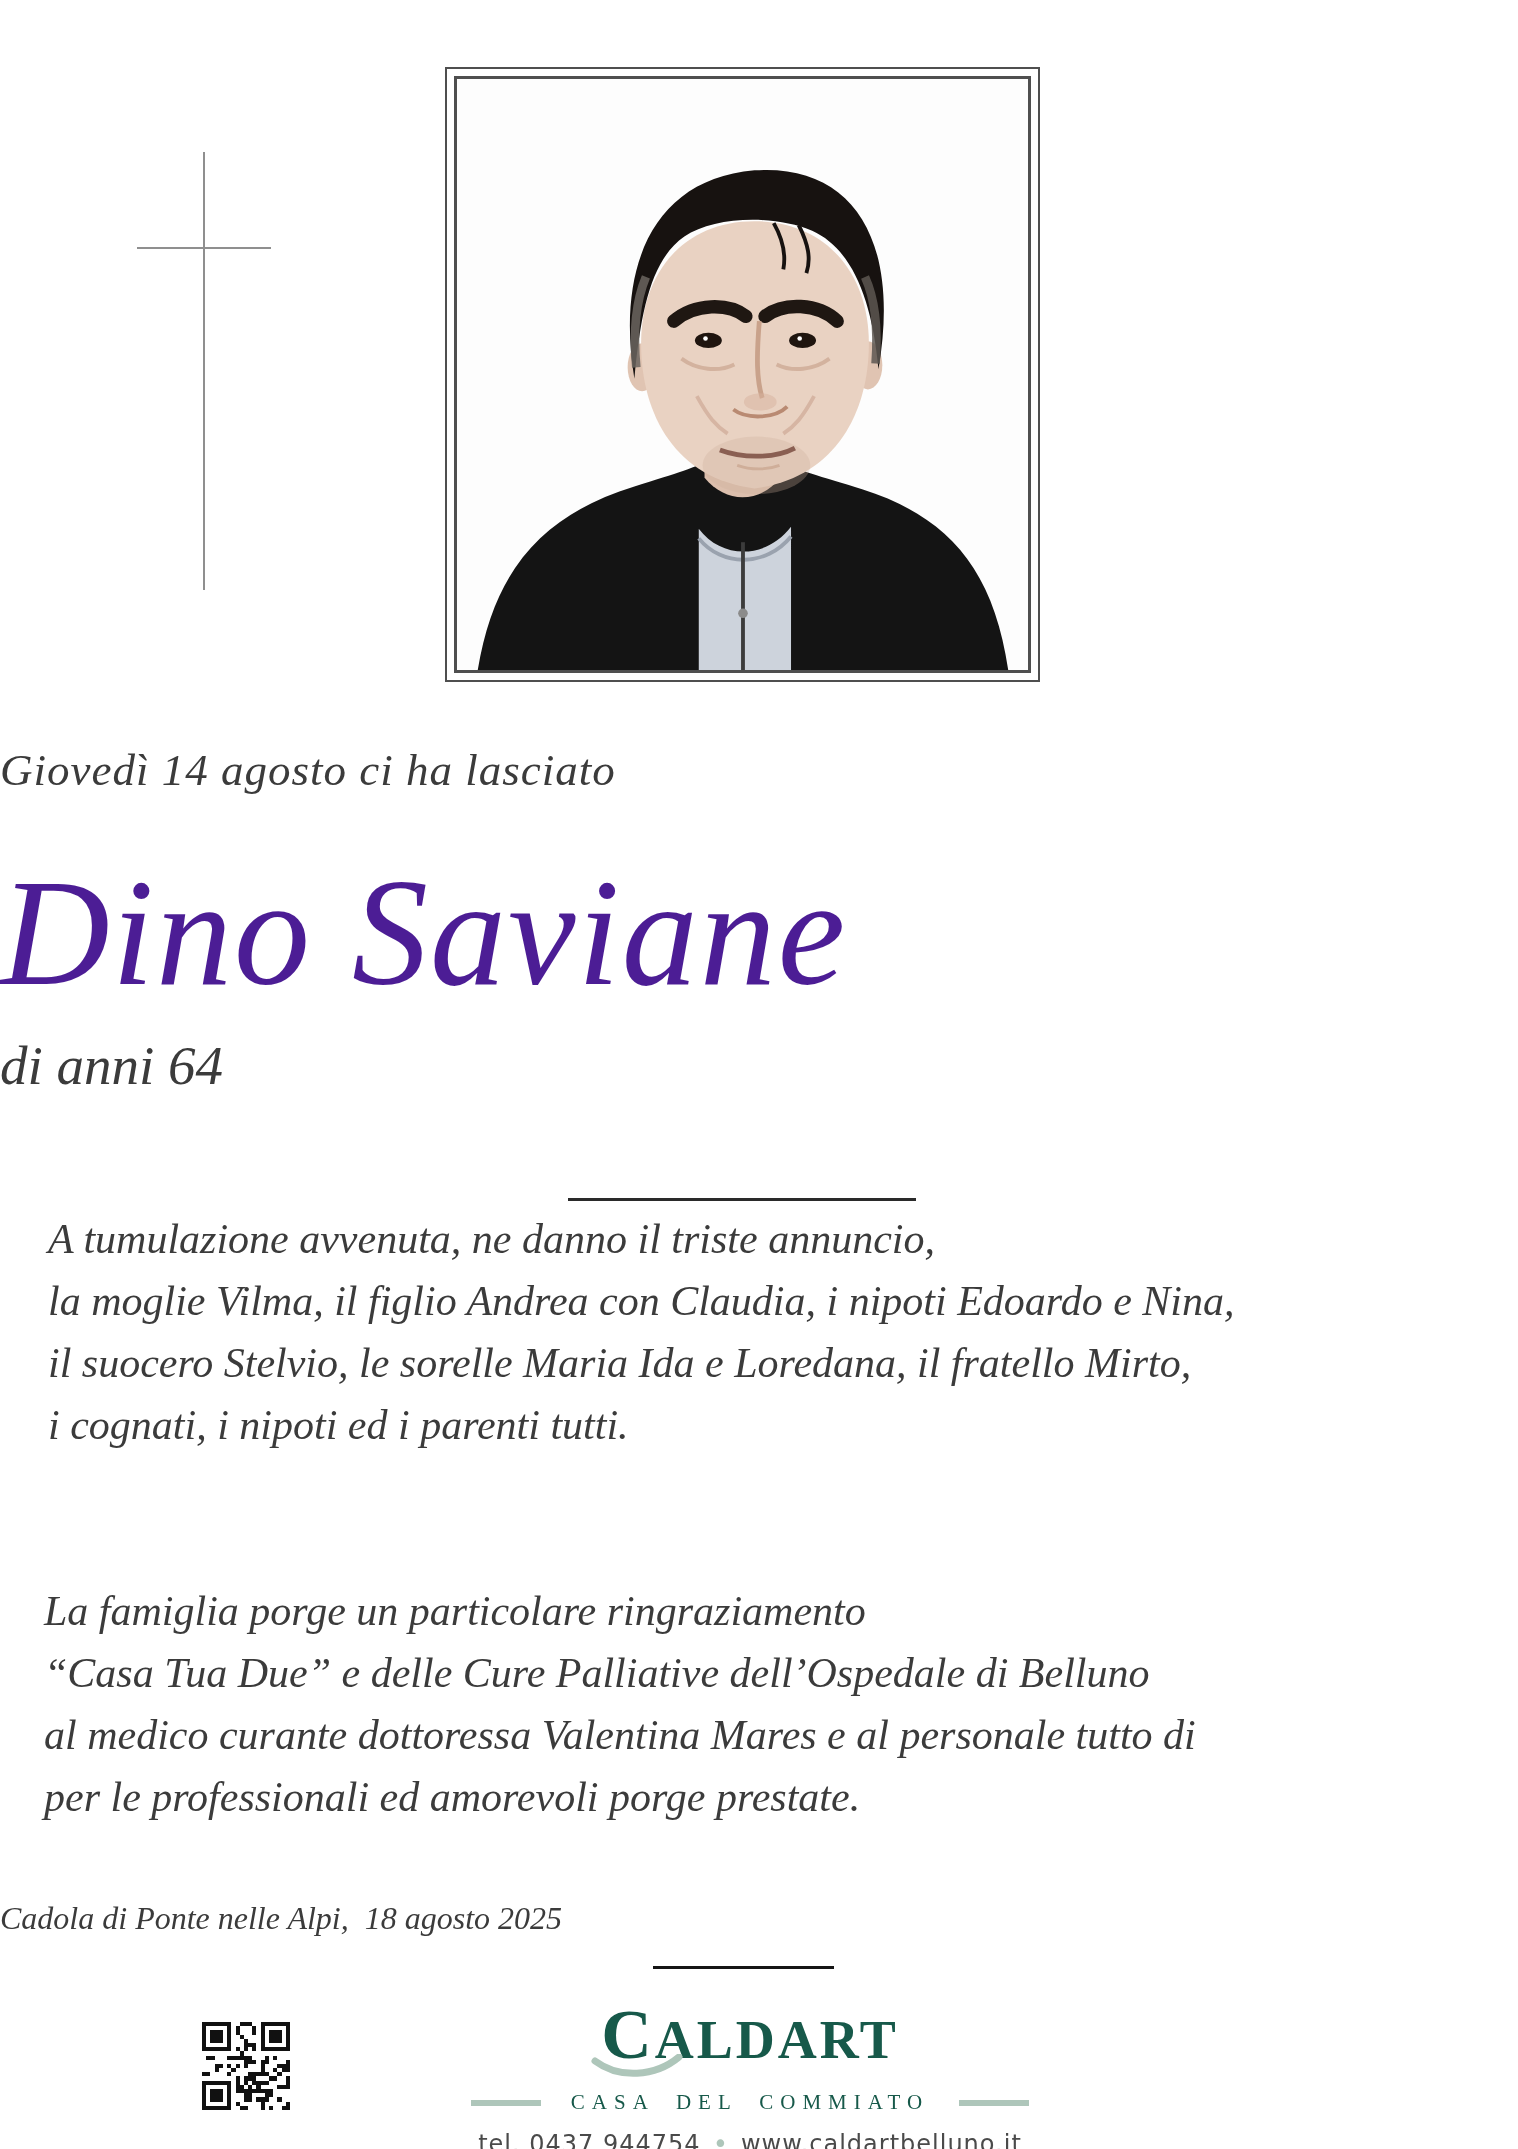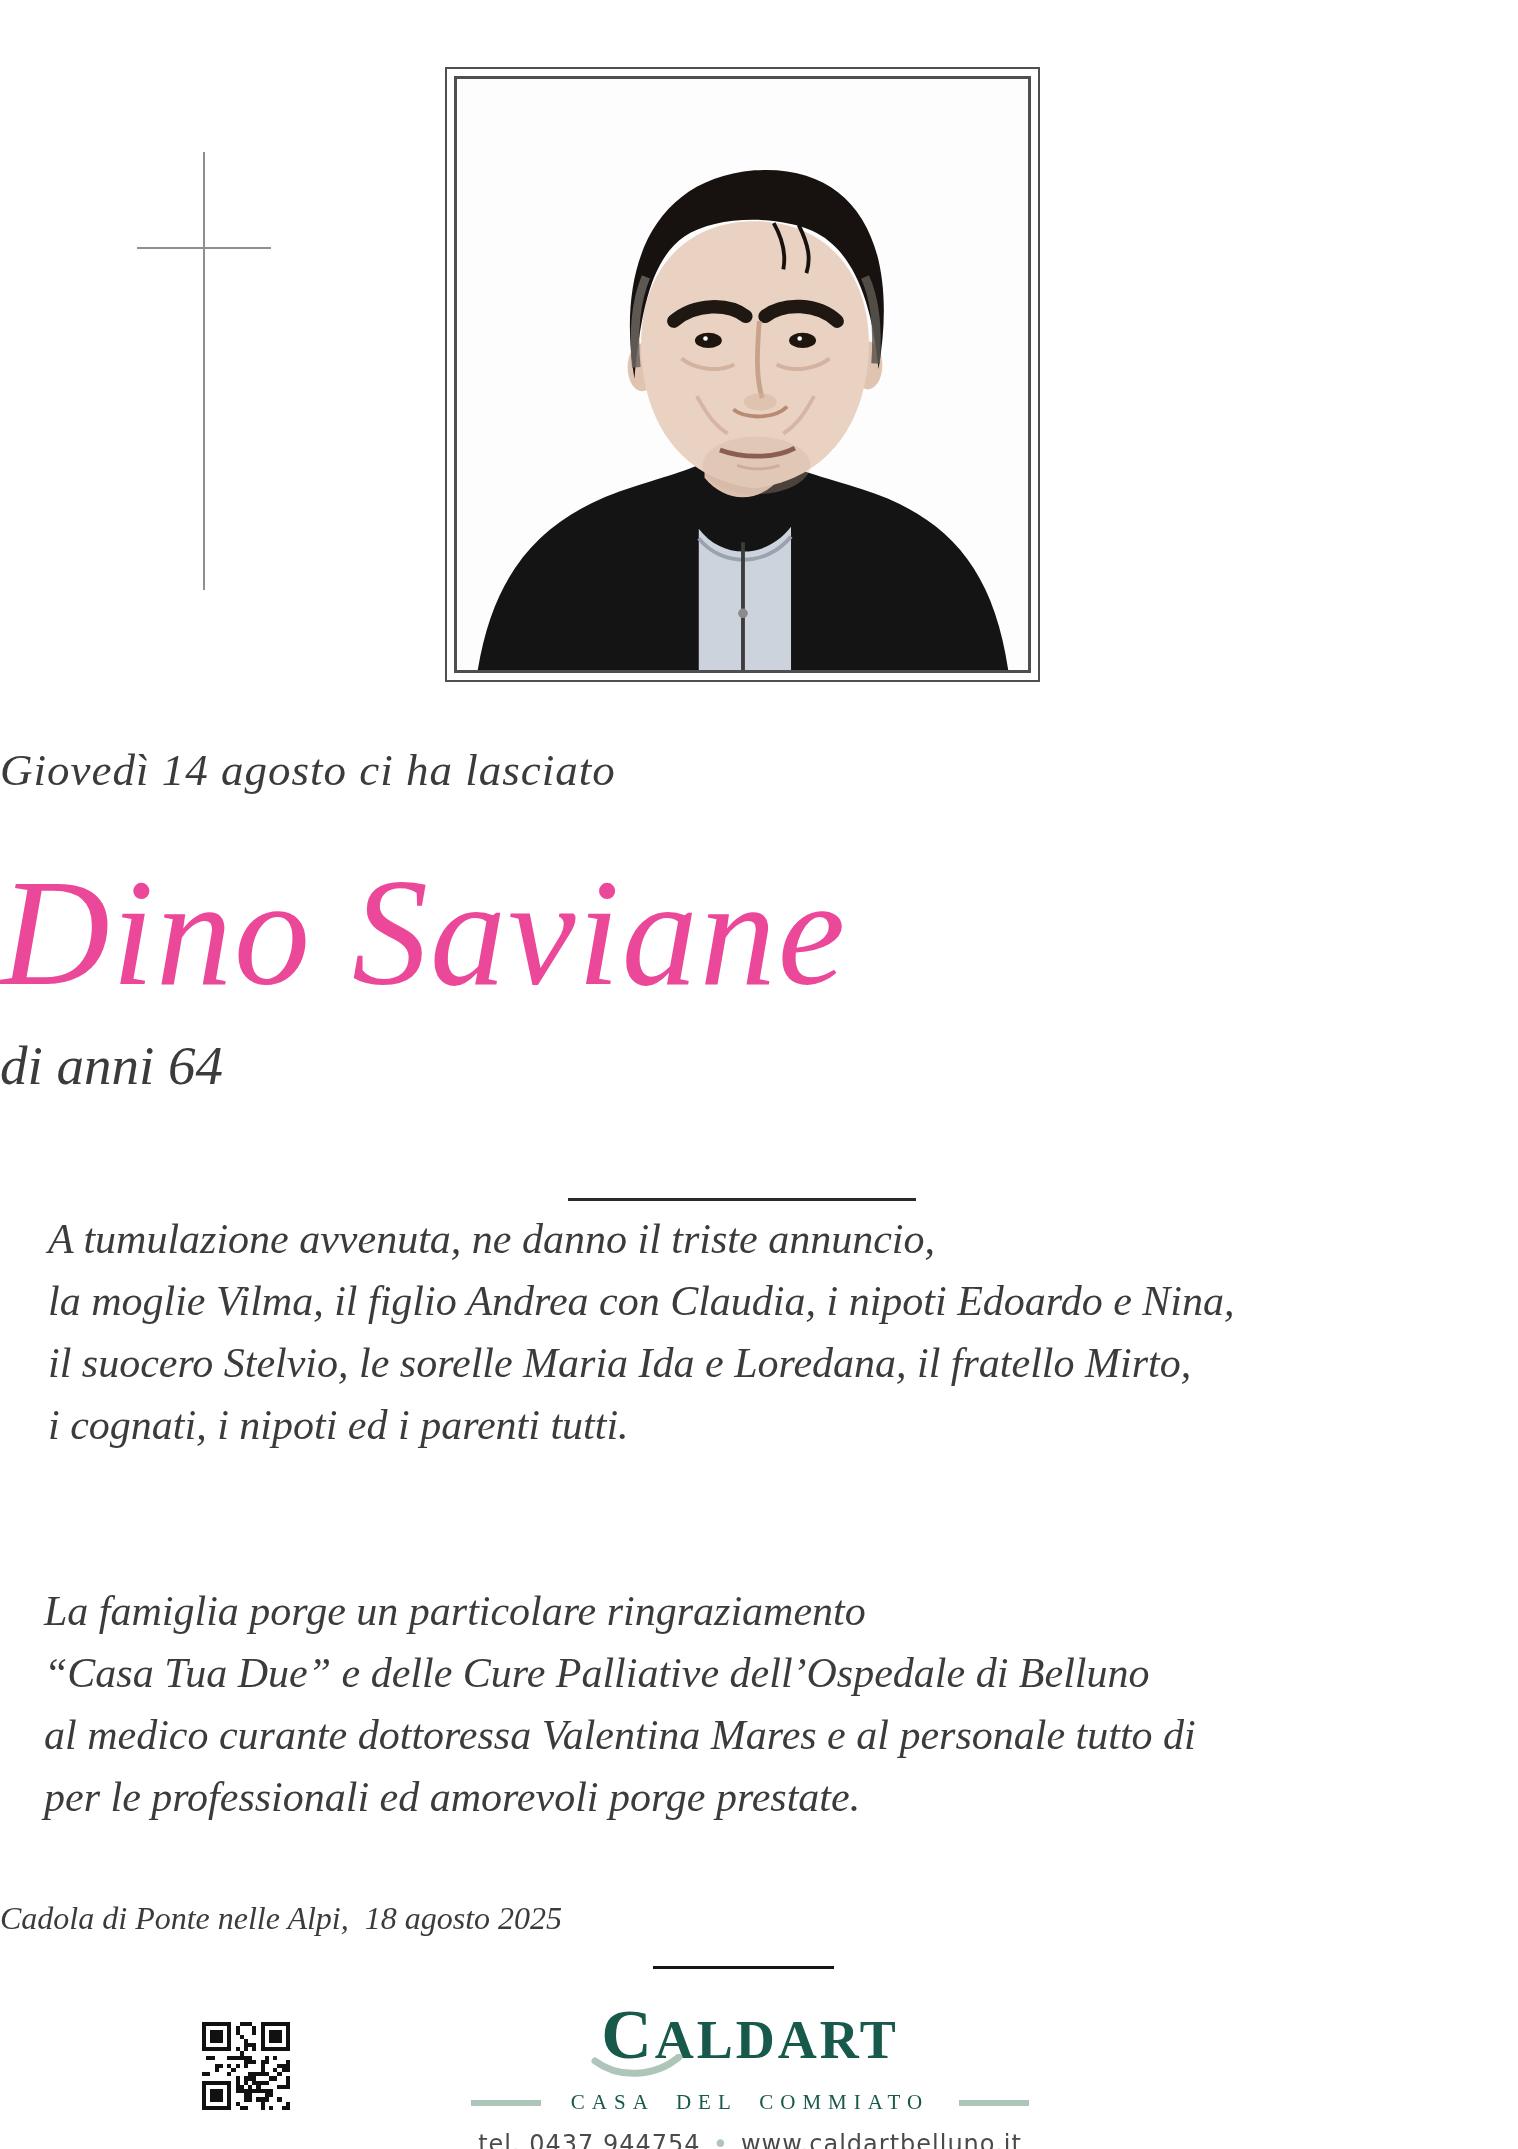--- a/index.html
+++ b/index.html
@@ -20,21 +20,21 @@
   .cross-h{left:137px;top:247px;width:134px;height:2px;background:var(--muted-gray);}
 
   
   .frame{left:445px;top:67px;width:595px;height:615px;border:2px solid var(--frame-gray);
          padding:7px;box-sizing:border-box;background:#fff;}
   .frame-inner{width:100%;height:100%;border:3px solid var(--frame-gray);box-sizing:border-box;overflow:hidden;background:#fdfdfd;}
   .frame-inner svg{display:block;width:100%;height:100%;}
 
   
   .pre-title{top:744px;font-size:45px;font-style:italic;letter-spacing:1px;}
-  .name{top:850px;font-size:152px;font-style:italic;letter-spacing:2px;line-height:1.1;color:#ec4899;}
+  .name{top:850px;font-size:152px;font-style:italic;letter-spacing:2px;line-height:1.1;color:#4c1d95;}
   .age{top:1034px;font-size:55px;font-style:italic;}
   .rule-1{top:1198px;left:568px;width:348px;height:3px;background:var(--rule-dark);}
   .para{margin:0;font-size:42px;font-style:italic;line-height:62px;}
   .announce{top:1208px;margin-left:48px;}
   .thanks{top:1580px;padding-left:44px;}
   .para .line{display:block;}
   .place-date{top:1900px;font-size:32px;font-style:italic;white-space:pre;}
   .rule-2{top:1966px;left:653px;width:181px;height:3px;background:#151515;}
 
   

